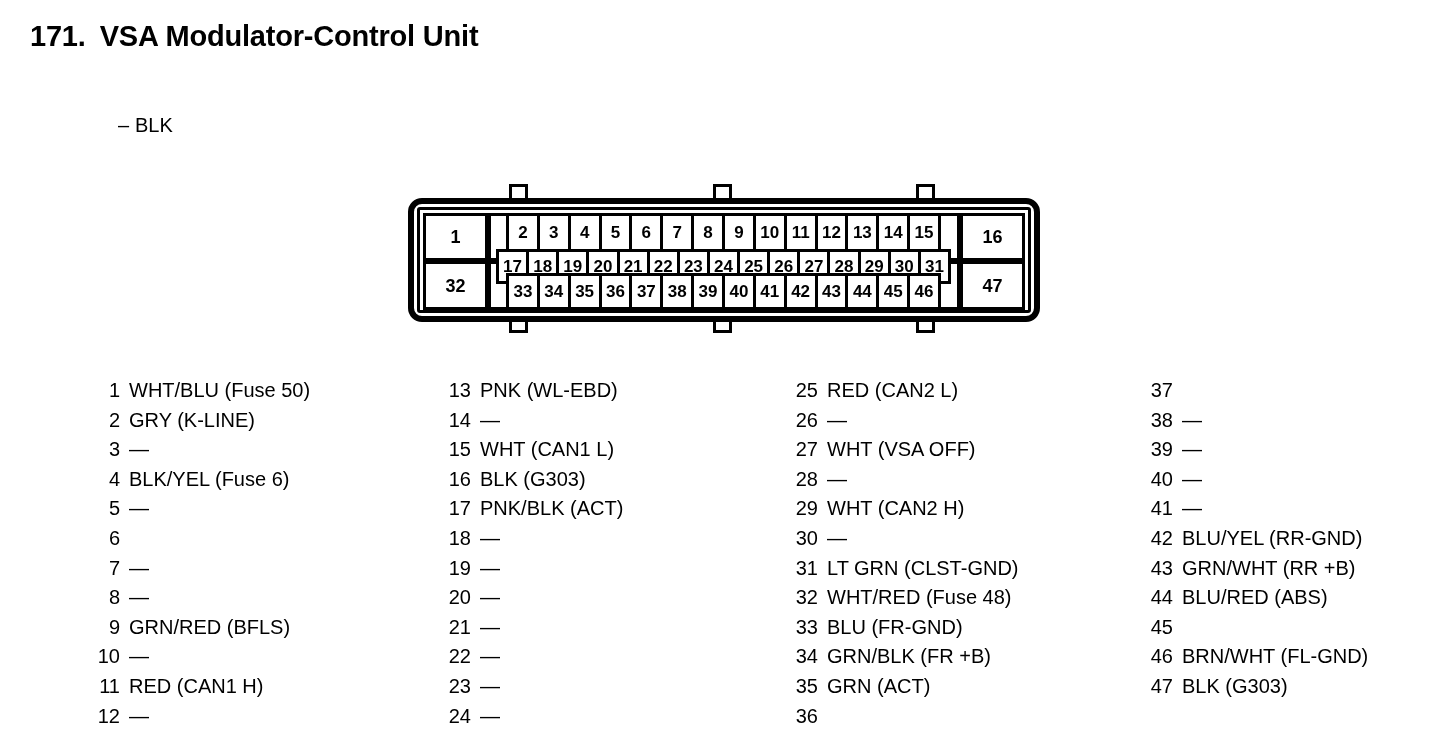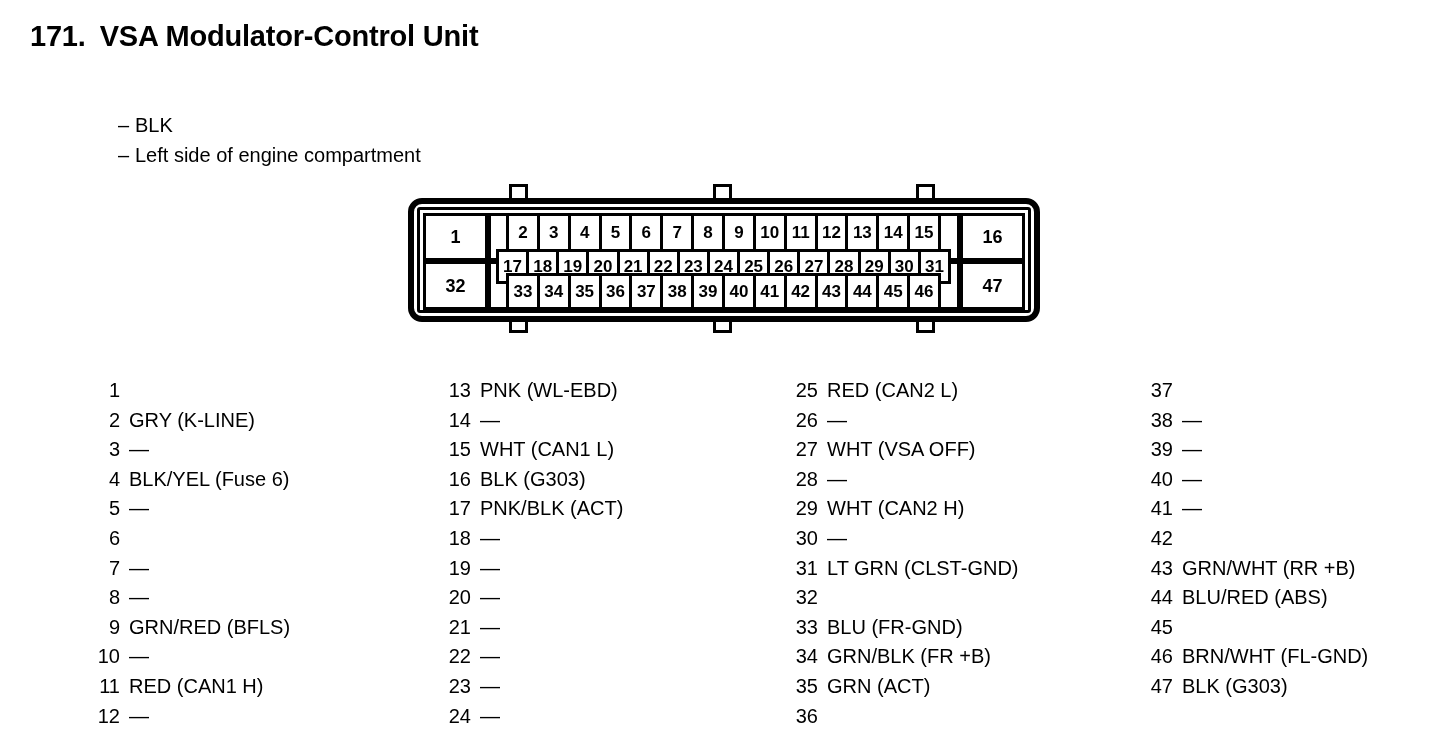--- a/index.html
+++ b/index.html
@@ -148,21 +148,20 @@
 </style>
 </head>
 <body>
 
 <div id="page-title">
   <span class="num">171.</span><span>VSA Modulator-Control Unit</span>
 </div>
 
 <div id="subtitle-list">
     <div class="bullet-row"><span class="dash">–</span><span>BLK</span></div>
-    <div class="bullet-row"><span class="dash">–</span><span>Left side of engine compartment</span></div>
   </div>
 
 <div id="connector-diagram">
 
   <div class="tab top t1"></div>
   <div class="tab top t2"></div>
   <div class="tab top t3"></div>
   <div class="tab bottom t1"></div>
   <div class="tab bottom t2"></div>
   <div class="tab bottom t3"></div>
@@ -229,20 +228,21 @@
         <div class="cell" style="left: 487.143px; top: 63px; width: 33.8571px; height: 37px;">46</div>
       </div>
 
   </div>
 </div>
 
 <div id="pin-legend">
   <div class="legend-column c0">
       <div class="legend-row">
         <span class="pin-no">1</span>
+        <span class="pin-desc">WHT/BLU (Fuse 50)</span>
       </div>
       <div class="legend-row">
         <span class="pin-no">2</span>
         <span class="pin-desc">GRY (K-LINE)</span>
       </div>
       <div class="legend-row">
         <span class="pin-no">3</span>
         <span class="pin-desc">—</span>
       </div>
       <div class="legend-row">
@@ -355,20 +355,21 @@
       <div class="legend-row">
         <span class="pin-no">30</span>
         <span class="pin-desc">—</span>
       </div>
       <div class="legend-row">
         <span class="pin-no">31</span>
         <span class="pin-desc">LT GRN (CLST-GND)</span>
       </div>
       <div class="legend-row">
         <span class="pin-no">32</span>
+        <span class="pin-desc">WHT/RED (Fuse 48)</span>
       </div>
       <div class="legend-row">
         <span class="pin-no">33</span>
         <span class="pin-desc">BLU (FR-GND)</span>
       </div>
       <div class="legend-row">
         <span class="pin-no">34</span>
         <span class="pin-desc">GRN/BLK (FR +B)</span>
       </div>
       <div class="legend-row">
@@ -394,20 +395,21 @@
       <div class="legend-row">
         <span class="pin-no">40</span>
         <span class="pin-desc">—</span>
       </div>
       <div class="legend-row">
         <span class="pin-no">41</span>
         <span class="pin-desc">—</span>
       </div>
       <div class="legend-row">
         <span class="pin-no">42</span>
+        <span class="pin-desc">BLU/YEL (RR-GND)</span>
       </div>
       <div class="legend-row">
         <span class="pin-no">43</span>
         <span class="pin-desc">GRN/WHT (RR +B)</span>
       </div>
       <div class="legend-row">
         <span class="pin-no">44</span>
         <span class="pin-desc">BLU/RED (ABS)</span>
       </div>
       <div class="legend-row">

